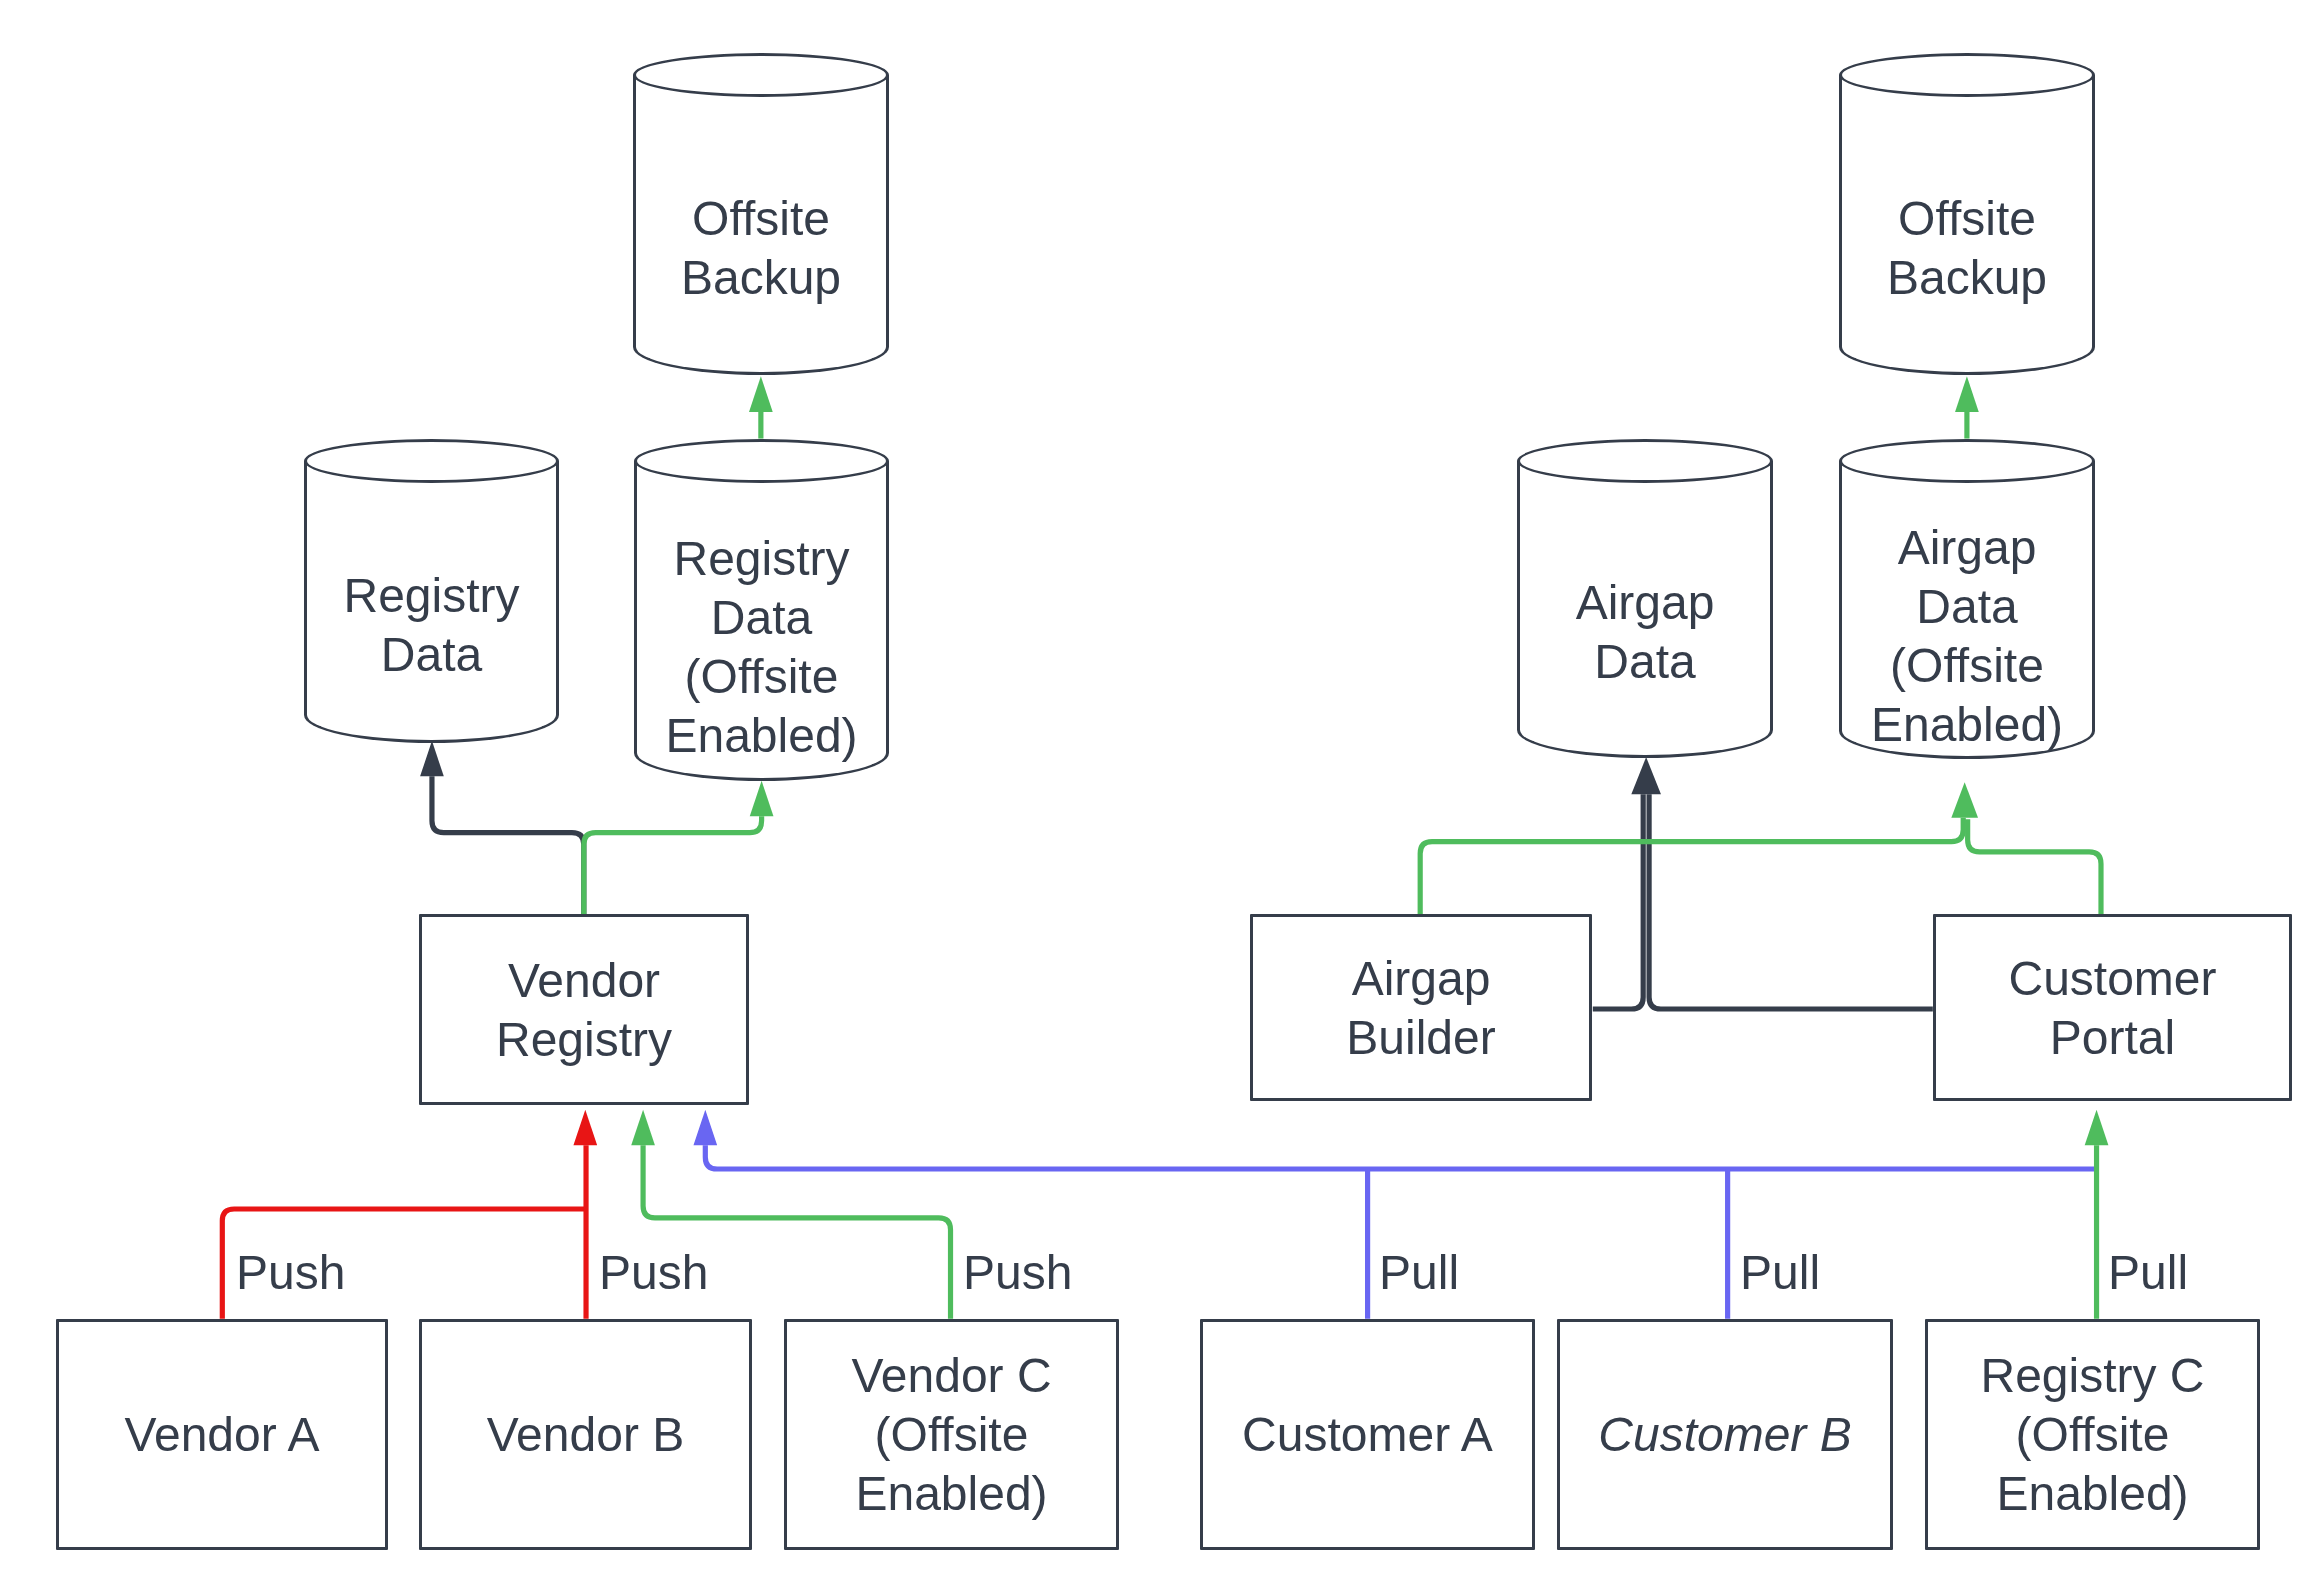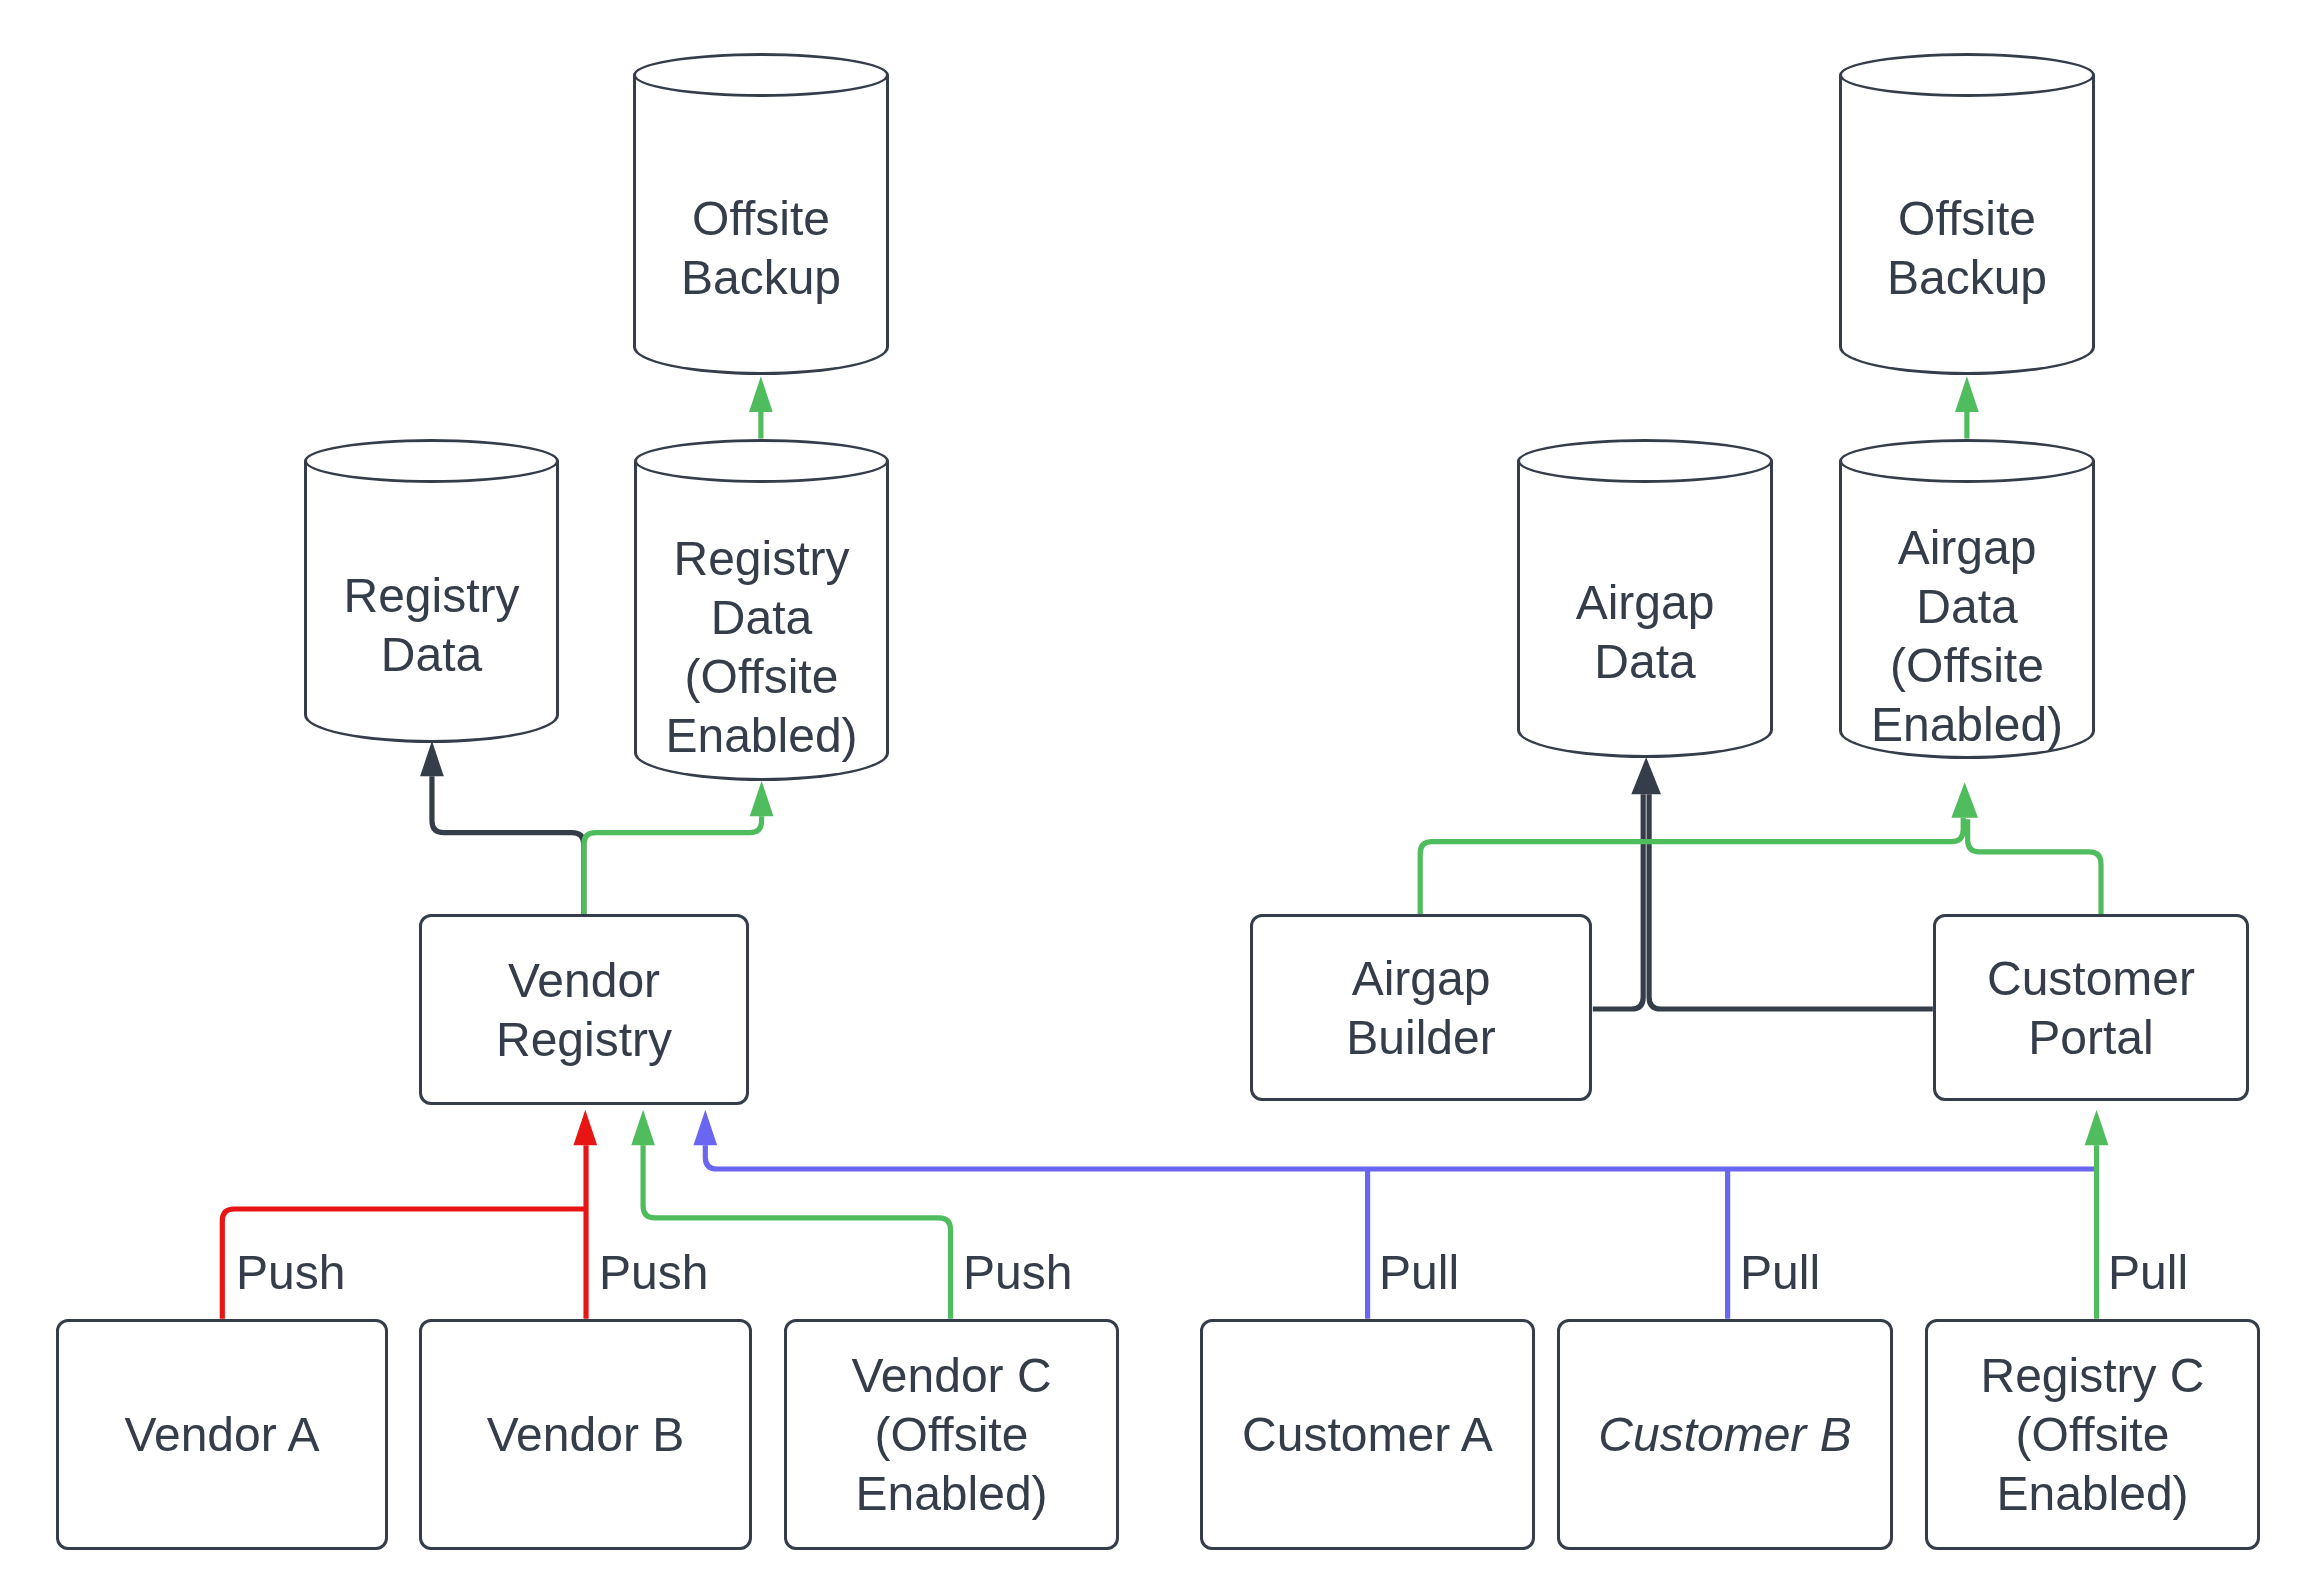--- a/index.html
+++ b/index.html
@@ -11,21 +11,21 @@
   .e-red{stroke:var(--edge-red);}
   .e-green{stroke:var(--edge-green);}
   .e-blue{stroke:var(--edge-blue);}
   .ah-dark{fill:var(--edge-dark);stroke:none;}
   .ah-red{fill:var(--edge-red);stroke:none;}
   .ah-green{fill:var(--edge-green);stroke:none;}
   .ah-blue{fill:var(--edge-blue);stroke:none;}
 
   .node{position:absolute;box-sizing:border-box;color:var(--text);
         font-size:48px;line-height:59px;text-align:center;}
-  .box{border:3px solid var(--node-border);border-radius:12px;background:var(--node-fill);
+  .box{border:3px solid var(--node-border);border-radius:1px;background:var(--node-fill);
        display:flex;flex-direction:column;justify-content:center;align-items:center;}
   .cyl{background:transparent;}
   .cyl .cyl-body{position:absolute;left:0;right:0;top:22px;bottom:0;box-sizing:border-box;
        background:var(--node-fill);border:3px solid var(--node-border);border-top:none;
        border-radius:0 0 50% 50% / 0 0 28px 28px;}
   .cyl .cyl-top{position:absolute;left:0;right:0;top:0;height:44px;box-sizing:border-box;
        background:var(--node-fill);border:3px solid var(--node-border);border-radius:50%;}
   .cyl .cyl-label{position:absolute;left:0;right:0;top:0;bottom:0;padding-top:67px;
        display:flex;flex-direction:column;justify-content:center;align-items:center;text-align:right;}
   .edge-label{position:absolute;color:var(--text);font-size:48px;line-height:49px;white-space:nowrap;}
@@ -129,21 +129,21 @@
   </div>
 
   <div class="node box" style="left:419px;top:914px;width:330px;height:191px;">
     <div>Vendor</div>
       <div>Registry</div>
   </div>
   <div class="node box" style="left:1250px;top:914px;width:342px;height:187px;">
     <div>Airgap</div>
       <div>Builder</div>
   </div>
-  <div class="node box" style="left:1933px;top:914px;width:316px;height:187px;">
+  <div class="node box" style="left:1933px;top:914px;width:359px;height:187px;">
     <div>Customer</div>
       <div>Portal</div>
   </div>
 
   <div class="node box" style="left:56px;top:1319px;width:332px;height:231px;">
     <div>Vendor A</div>
   </div>
   <div class="node box" style="left:419px;top:1319px;width:333px;height:231px;">
     <div>Vendor B</div>
   </div>

